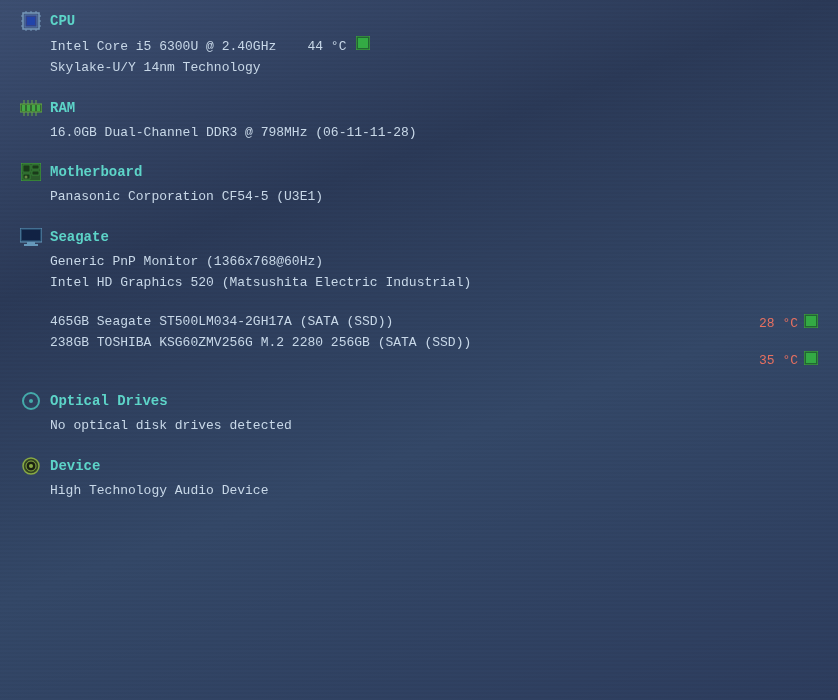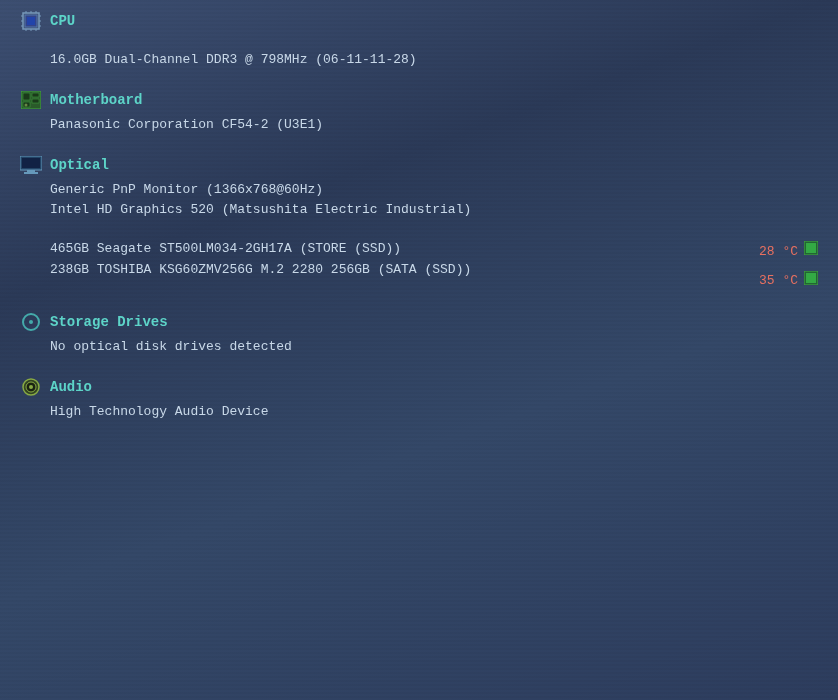--- a/index.html
+++ b/index.html
@@ -67,21 +67,21 @@
       align-items: flex-start;
     }
 
     .storage-devices {
       flex: 1;
     }
 
     .storage-temps-col {
       display: flex;
       flex-direction: column;
-      gap: 8px;
+      gap: 15px;
       margin-left: 16px;
       padding-top: 2px;
     }
 
     .temp-line {
       display: flex;
       align-items: center;
       gap: 6px;
     }
   </style>
@@ -107,70 +107,102 @@
           <line x1="0" y1="5" x2="2" y2="5" stroke="#7799bb" stroke-width="1"></line>
           <line x1="0" y1="10" x2="2" y2="10" stroke="#7799bb" stroke-width="1"></line>
           <line x1="0" y1="15" x2="2" y2="15" stroke="#7799bb" stroke-width="1"></line>
           <line x1="18" y1="5" x2="20" y2="5" stroke="#7799bb" stroke-width="1"></line>
           <line x1="18" y1="10" x2="20" y2="10" stroke="#7799bb" stroke-width="1"></line>
           <line x1="18" y1="15" x2="20" y2="15" stroke="#7799bb" stroke-width="1"></line>
         </svg>
       </div>
       <span class="section-title">CPU</span>
     </div>
-  </div>
-
-  <div class="section">
+    <div class="section-content">
+      <div style="display:flex; align-items:center; gap:10px;">
+        <span>Intel Core i5 6300U @ 2.40GHz&nbsp;&nbsp;&nbsp;&nbsp;44 °C</span>
+        <span>
+          <svg width="14" height="14" viewBox="0 0 14 14">
+            <rect x="0" y="0" width="14" height="14" fill="#226633" stroke="#44aa44" stroke-width="1"></rect>
+            <rect x="2" y="2" width="10" height="10" fill="#33aa44"></rect>
+          </svg>
+        </span>
+      </div>
+      <div>Skylake-U/Y 14nm Technology</div>
+    </div>
+  </div>
+
+  <div class="section">
+    <div class="section-header">
+      <div class="section-icon">
+        <svg width="22" height="16" viewBox="0 0 22 16">
+          <rect x="0" y="4" width="22" height="8" fill="#336633" stroke="#66aa44" stroke-width="1"></rect>
+          <rect x="2" y="5" width="3" height="6" fill="#44aa44"></rect>
+          <rect x="7" y="5" width="3" height="6" fill="#44aa44"></rect>
+          <rect x="12" y="5" width="3" height="6" fill="#44aa44"></rect>
+          <rect x="17" y="5" width="3" height="6" fill="#44aa44"></rect>
+          <line x1="4" y1="0" x2="4" y2="4" stroke="#66aa44" stroke-width="1"></line>
+          <line x1="8" y1="0" x2="8" y2="4" stroke="#66aa44" stroke-width="1"></line>
+          <line x1="12" y1="0" x2="12" y2="4" stroke="#66aa44" stroke-width="1"></line>
+          <line x1="16" y1="0" x2="16" y2="4" stroke="#66aa44" stroke-width="1"></line>
+          <line x1="4" y1="12" x2="4" y2="16" stroke="#66aa44" stroke-width="1"></line>
+          <line x1="8" y1="12" x2="8" y2="16" stroke="#66aa44" stroke-width="1"></line>
+          <line x1="12" y1="12" x2="12" y2="16" stroke="#66aa44" stroke-width="1"></line>
+          <line x1="16" y1="12" x2="16" y2="16" stroke="#66aa44" stroke-width="1"></line>
+        </svg>
+      </div>
+      <span class="section-title">RAM</span>
+    </div>
     <div class="section-content">
       <div>16.0GB Dual-Channel DDR3 @ 798MHz (06-11-11-28)</div>
     </div>
   </div>
 
   <div class="section">
     <div class="section-header">
       <div class="section-icon">
         <svg width="20" height="18" viewBox="0 0 20 18">
           <rect x="0" y="0" width="20" height="18" fill="#2a5a2a" stroke="#44aa44" stroke-width="1"></rect>
           <rect x="2" y="2" width="7" height="7" fill="#1a3a1a" stroke="#44aa44" stroke-width="0.5"></rect>
           <rect x="11" y="2" width="7" height="4" fill="#1a3a1a" stroke="#44aa44" stroke-width="0.5"></rect>
           <rect x="11" y="8" width="7" height="4" fill="#1a3a1a" stroke="#44aa44" stroke-width="0.5"></rect>
           <rect x="2" y="11" width="7" height="5" fill="#1a3a1a" stroke="#44aa44" stroke-width="0.5"></rect>
           <circle cx="5" cy="14" r="1.5" fill="#668844"></circle>
         </svg>
       </div>
       <span class="section-title">Motherboard</span>
     </div>
     <div class="section-content">
-      <div>Panasonic Corporation CF54-2 (U3E1)</div>
+      <div>Panasonic Corporation CF54-5 (U3E1)</div>
     </div>
   </div>
 
   <div class="section">
     <div class="section-header">
       <div class="section-icon">
         <svg width="22" height="18" viewBox="0 0 22 18">
           <rect x="0" y="0" width="22" height="14" fill="#224466" stroke="#6699bb" stroke-width="1"></rect>
           <rect x="2" y="2" width="18" height="10" fill="#112244"></rect>
           <rect x="7" y="14" width="8" height="2" fill="#6699bb"></rect>
           <rect x="4" y="16" width="14" height="2" fill="#6699bb"></rect>
         </svg>
       </div>
-      <span class="section-title">Optical</span>
+      <span class="section-title">Seagate</span>
     </div>
     <div class="section-content">
       <div>Generic PnP Monitor (1366x768@60Hz)</div>
       <div>Intel HD Graphics 520 (Matsushita Electric Industrial)</div>
     </div>
   </div>
 
   <div class="section">
     <div class="section-content">
       <div class="storage-content-row">
         <div class="storage-devices">
-          <div>465GB Seagate ST500LM034-2GH17A (STORE (SSD))</div>
+          <div>465GB Seagate ST500LM034-2GH17A (SATA (SSD))</div>
           <div>238GB TOSHIBA KSG60ZMV256G M.2 2280 256GB (SATA (SSD))</div>
         </div>
         <div class="storage-temps-col">
           <div class="temp-line">
             <span style="color:#e87060;">28 °C</span>
             <span>
               <svg width="14" height="14" viewBox="0 0 14 14">
                 <rect x="0" y="0" width="14" height="14" fill="#226633" stroke="#44aa44" stroke-width="1"></rect>
                 <rect x="2" y="2" width="10" height="10" fill="#33aa44"></rect>
               </svg>
@@ -191,36 +223,36 @@
   </div>
 
   <div class="section">
     <div class="section-header">
       <div class="section-icon">
         <svg width="18" height="18" viewBox="0 0 18 18">
           <circle cx="9" cy="9" r="8" fill="none" stroke="#44aaaa" stroke-width="2"></circle>
           <circle cx="9" cy="9" r="2" fill="#44aaaa"></circle>
         </svg>
       </div>
-      <span class="section-title">Storage Drives</span>
+      <span class="section-title">Optical Drives</span>
     </div>
     <div class="section-content">
       <div>No optical disk drives detected</div>
     </div>
   </div>
 
   <div class="section">
     <div class="section-header">
       <div class="section-icon">
         <svg width="18" height="18" viewBox="0 0 18 18">
           <circle cx="9" cy="9" r="8" fill="#334422" stroke="#88aa44" stroke-width="1.5"></circle>
           <circle cx="9" cy="9" r="5" fill="#1a2211" stroke="#88aa44" stroke-width="1"></circle>
           <circle cx="9" cy="9" r="2" fill="#88aa44"></circle>
         </svg>
       </div>
-      <span class="section-title">Audio</span>
+      <span class="section-title">Device</span>
     </div>
     <div class="section-content">
       <div>High Technology Audio Device</div>
     </div>
   </div>
 
 </div>
 
 </body></html>

